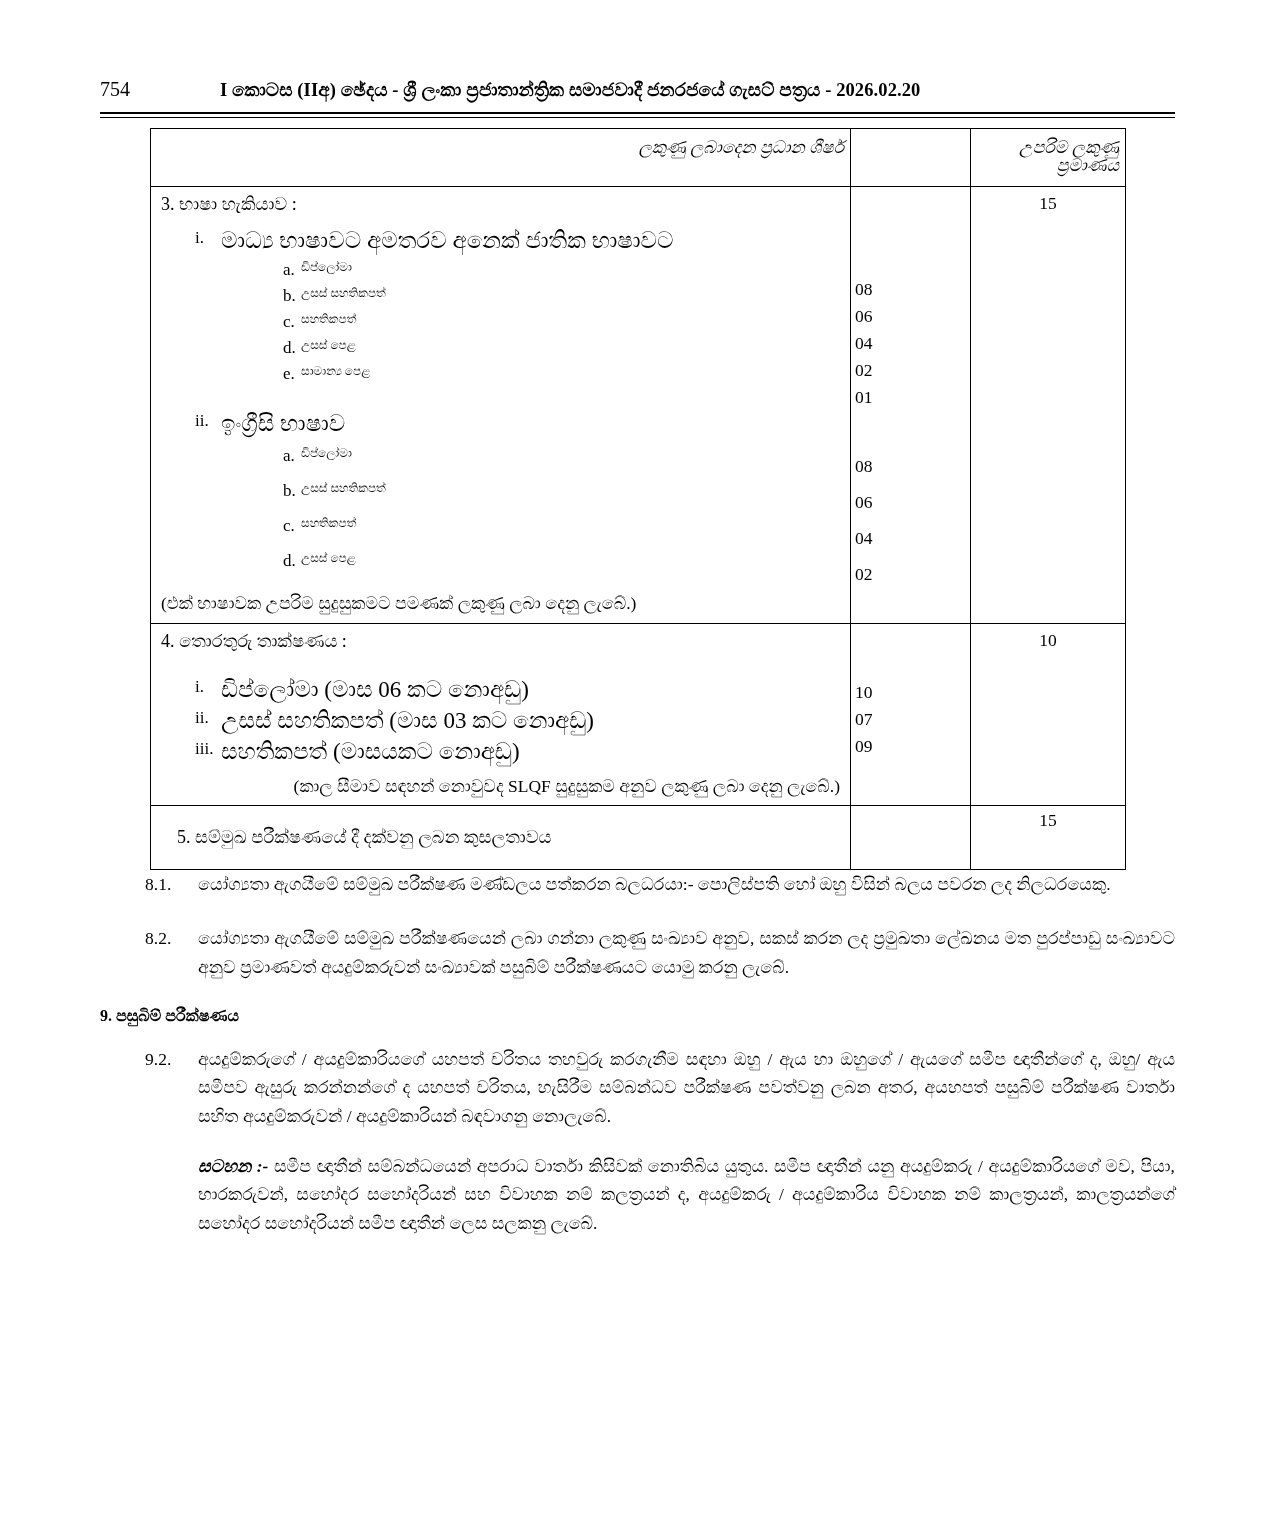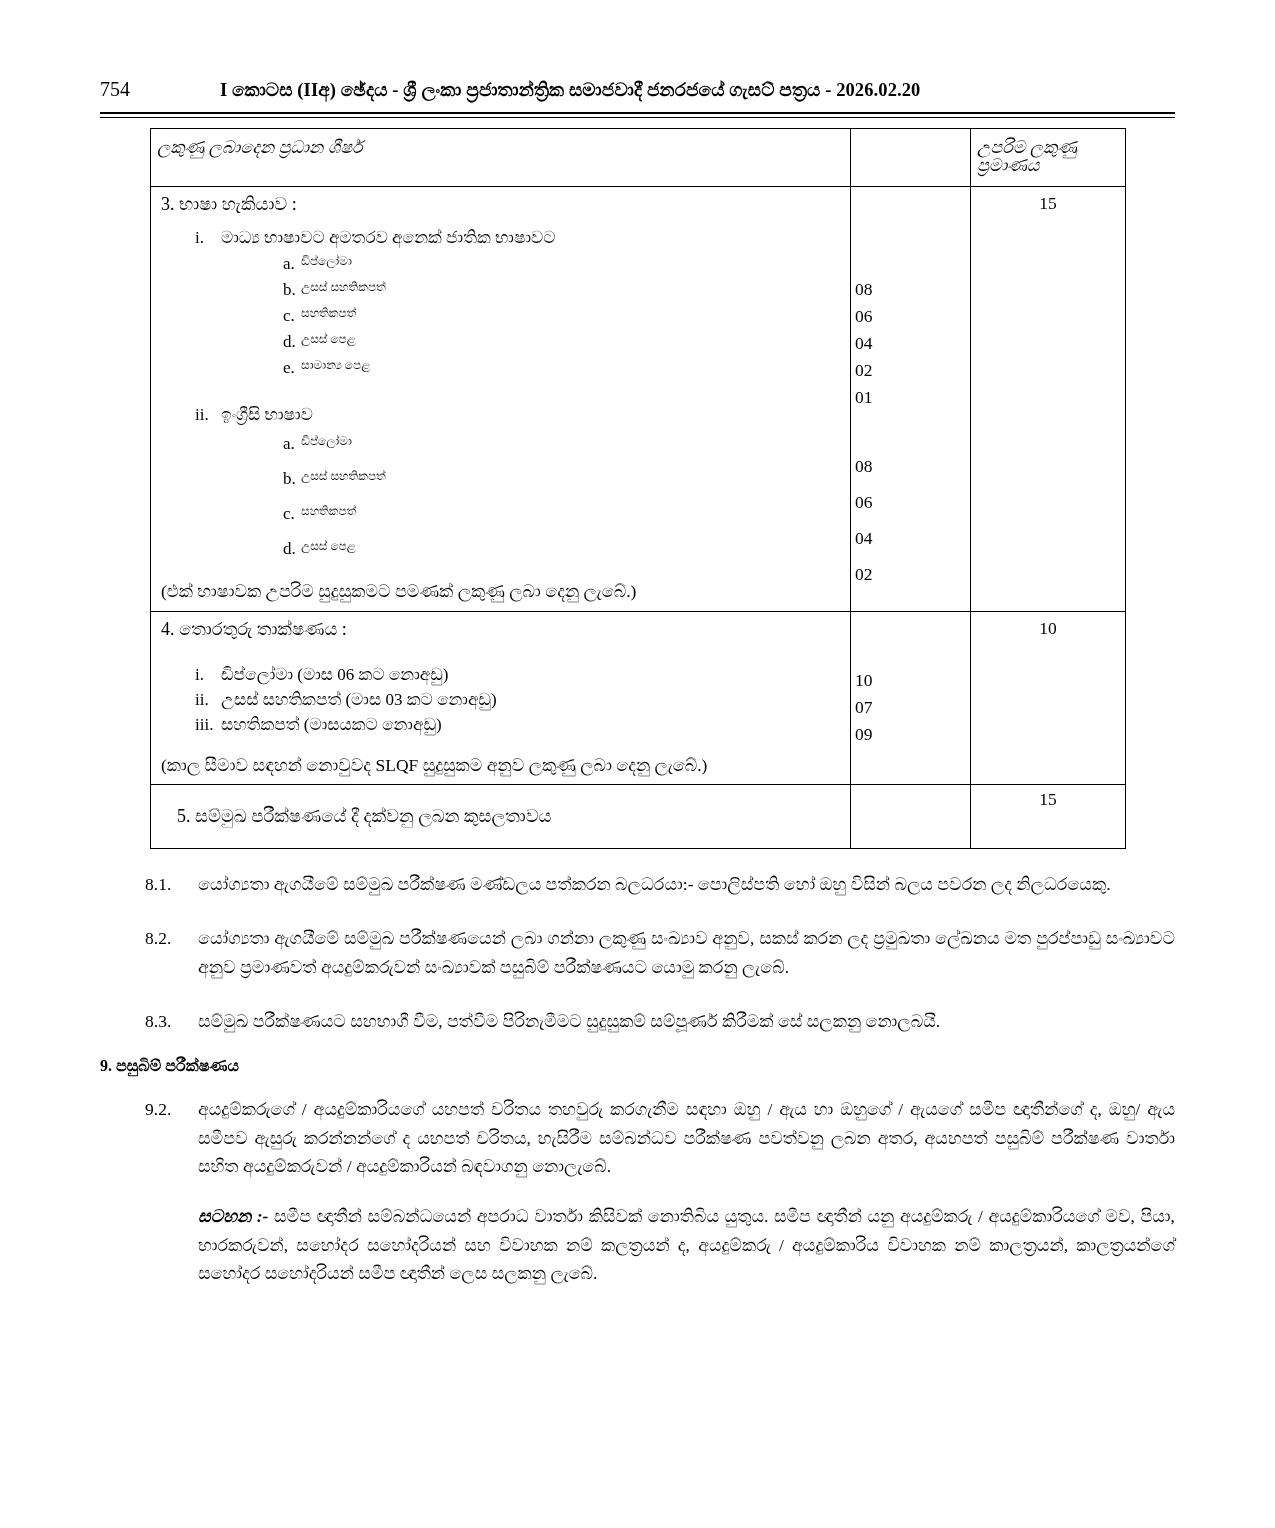--- a/index.html
+++ b/index.html
@@ -70,21 +70,21 @@
     vertical-align: top;
     padding: 0;
     font-size: 17.5px;
     line-height: 1.0;
   }
   col.c-desc { width: 700px; }
   col.c-sub  { width: 120px; }
   col.c-max  { width: 155px; }
 
   .th-center {
-    text-align: left;
+    text-align: right;
     font-style: italic;
     padding: 10px 6px 12px 6px !important;
     font-size: 18px;
     line-height: 1.35;
   }
 
   .cell-pad { padding: 8px 10px 10px 10px !important; }
   .num-cell {
     text-align: left;
     padding: 8px 4px 4px 4px !important;
@@ -106,21 +106,21 @@
     margin-top: 16px;
   }
   .lvl1 .rom {
     width: 60px;
     flex: 0 0 60px;
     text-align: left;
     padding-left: 34px;
     box-sizing: border-box;
     font-size: 17px;
   }
-  .lvl1 .txt { font-size: 17px; text-align: right; }
+  .lvl1 .txt { font-size: 23px; text-align: right; }
 
   .lvl2 {
     display: flex;
     margin-top: 9px;
   }
   .lvl2 .alpha {
     width: 140px;
     flex: 0 0 140px;
     padding-left: 122px;
     box-sizing: border-box;
@@ -308,21 +308,21 @@
           </div>
           <div class="lvl1" style="margin-top:8px;">
             <span class="rom">ii.</span>
             <span class="txt">උසස් සහතිකපත් (මාස 03 කට නොඅඩු)</span>
           </div>
           <div class="lvl1" style="margin-top:8px;">
             <span class="rom">iii.</span>
             <span class="txt">සහතිකපත් (මාසයකට නොඅඩු)</span>
           </div>
 
-          <div class="note-line" style="margin-top:24px;">(කාල සීමාව සඳහන් නොවුවද SLQF සුදුසුකම අනුව ලකුණු ලබා දෙනු ලැබේ.)</div>
+          <div class="note-line" style="margin-top:15px;text-align:right;">(කාල සීමාව සඳහන් නොවුවද SLQF සුදුසුකම අනුව ලකුණු ලබා දෙනු ලැබේ.)</div>
         </td>
 
         <td class="num-cell">
           <div class="rows-nums" style="margin-top:52px;">
             <div>10</div>
             <div>07</div>
             <div>09</div>
           </div>
         </td>
 
@@ -348,24 +348,20 @@
     <div class="para">
       <span class="pnum">8.1.</span>
       <span class="ptext">යෝග්‍යතා ඇගයීමේ සම්මුඛ පරීක්ෂණ මණ්ඩලය පත්කරන බලධරයා:- පොලිස්පති හෝ ඔහු විසින් බලය පවරන ලද නිලධරයෙකු.</span>
     </div>
 
     <div class="para">
       <span class="pnum">8.2.</span>
       <span class="ptext">යෝග්‍යතා ඇගයීමේ සම්මුඛ පරීක්ෂණයෙන් ලබා ගන්නා ලකුණු සංඛ්‍යාව අනුව, සකස් කරන ලද ප්‍රමුඛතා ලේඛනය මත පුරප්පාඩු සංඛ්‍යාවට අනුව ප්‍රමාණවත් අයදුම්කරුවන් සංඛ්‍යාවක් පසුබිම් පරීක්ෂණයට යොමු කරනු ලැබේ.</span>
     </div>
 
-    <div class="para tight">
-      <span class="pnum">8.3.</span>
-      <span class="ptext">සම්මුඛ පරීක්ෂණයට සහභාගී වීම, පත්වීම පිරිනැමීමට සුදුසුකම් සම්පූර්ණ කිරීමක් සේ සලකනු නොලබයි.</span>
-    </div>
 
     <div class="heading9">9. පසුබිම් පරීක්ෂණය</div>
 
 
     <div class="para" style="margin-bottom:8px;">
       <span class="pnum">9.2.</span>
       <span class="ptext">අයදුම්කරුගේ / අයදුම්කාරියගේ යහපත් චරිතය තහවුරු කරගැනීම සඳහා ඔහු / ඇය හා ඔහුගේ / ඇයගේ සමීප ඥාතීන්ගේ ද, ඔහු/ ඇය සමීපව ඇසුරු කරන්නන්ගේ ද යහපත් චරිතය, හැසිරීම සම්බන්ධව පරීක්ෂණ පවත්වනු ලබන අතර, අයහපත් පසුබිම් පරීක්ෂණ වාර්තා සහිත අයදුම්කරුවන් / අයදුම්කාරියන් බඳවාගනු නොලැබේ.</span>
     </div>
 
     <div class="note-para">

